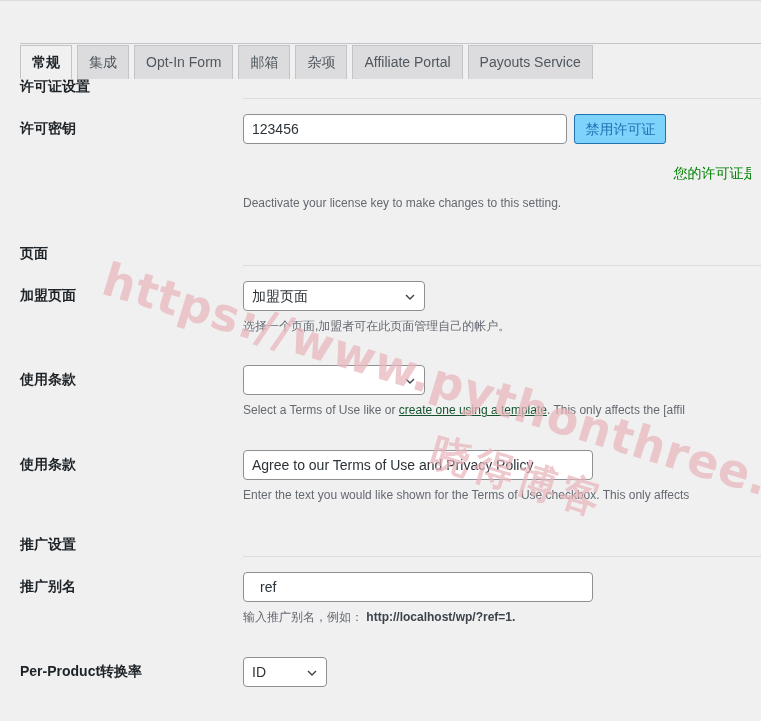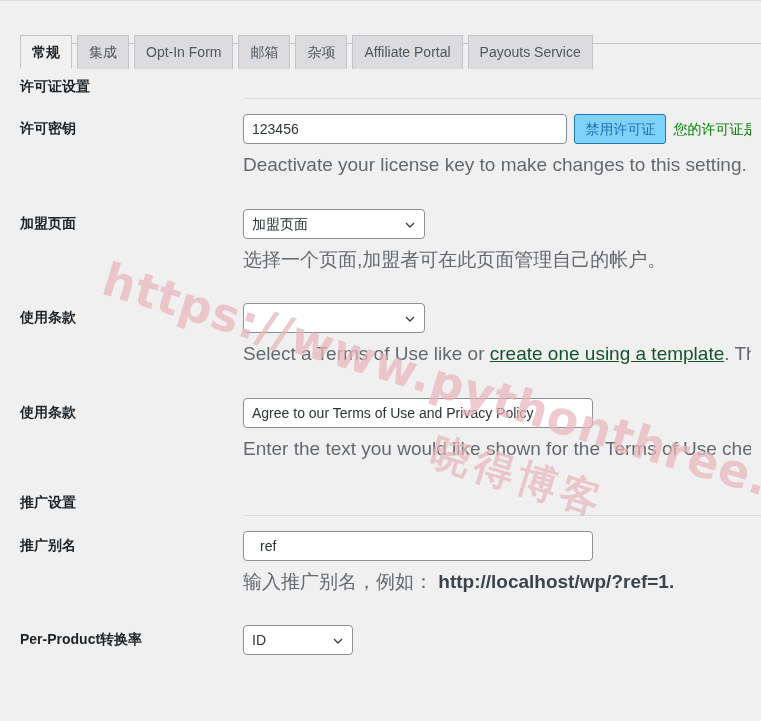--- a/index.html
+++ b/index.html
@@ -75,21 +75,21 @@
     line-height: 32px;
     padding: 0 11px;
     margin-right: 5px;
     background: #dcdcde;
     border: 1px solid #c3c4c7;
     border-bottom: none;
     color: #50575e;
     font-size: 14px;
     white-space: nowrap;
     position: relative;
-    top: 8px;
+    top: 18px;
   }
   .tab.active {
     background: #f0f0f1;
     border-color: #c3c4c7;
     border-bottom: 1px solid #f0f0f1;
     color: #1d2327;
     font-weight: 700;
   }
   .tab-underline {
     position: absolute;
@@ -180,21 +180,21 @@
   }
   .select .chev {
     position: absolute;
     right: 9px;
     top: 10px;
     width: 10px;
     height: 10px;
   }
   .w-sel-page  { width: 182px; }
   .w-sel-terms { width: 182px; }
-  .w-sel-id    { width: 110px;  }
+  .w-sel-id    { width: 84px;  }
 
   .inline-row {
     display: flex;
     align-items: flex-start;
     gap: 7px;
   }
   .btn-secondary {
     box-sizing: border-box;
     height: 30px;
     line-height: 28px;
@@ -207,25 +207,26 @@
     white-space: nowrap;
     cursor: pointer;
     font-family: "Liberation Sans", sans-serif;
   }
   .license-status {
     color: #008000;
     font-size: 14px;
     line-height: 30px;
     white-space: nowrap;
     overflow: hidden;
+    margin-top: 44px;
   }
 
   .desc {
     margin-top: 7px;
-    font-size: 19px;
+    font-size: 12px;
     color: #646970;
     line-height: 1.45;
     white-space: nowrap;
     overflow: hidden;
   }
   .desc a {
     color: #14532d;
   }
   .desc b { color: #3c434a; font-weight: 700; }
 </style>
@@ -267,20 +268,26 @@
     <td>
       <div class="inline-row">
         <input class="text-input w-license" type="text" value="123456" style="">
         <button class="btn-secondary">禁用许可证</button>
         <span class="license-status">您的许可证是</span>
       </div>
       <div class="desc">Deactivate your license key to make changes to this setting.</div>
     </td>
   </tr>
 
+  <tr class="section-row">
+    <th>页面</th>
+    <td>
+          <div class="section-rule"></div>
+        </td>
+  </tr>
 
   <tr>
     <th>加盟页面</th>
     <td>
       <div class="select w-sel-page">
         <span class="sel-label">加盟页面</span>
         <svg class="chev" viewBox="0 0 10 10">
           <path d="M1 3 L5 7 L9 3" fill="none" stroke="#3c434a" stroke-width="1.4"></path>
         </svg>
       </div>

